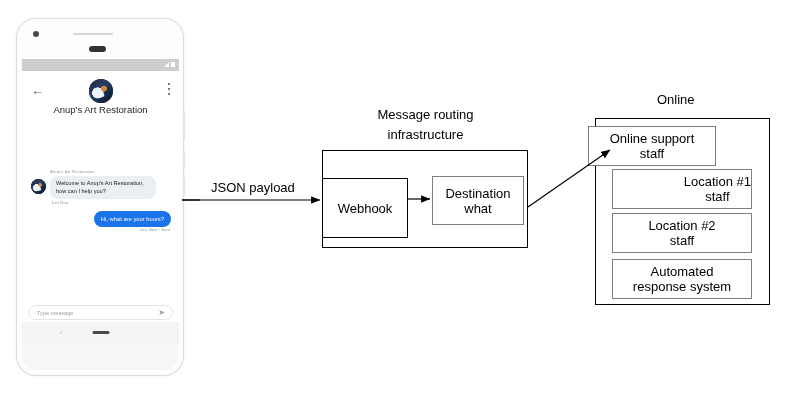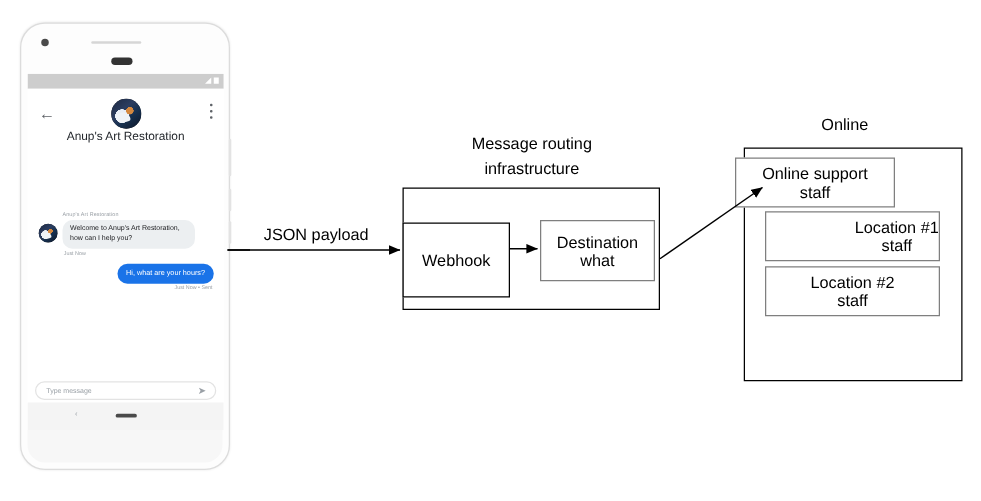--- a/index.html
+++ b/index.html
@@ -428,20 +428,26 @@
     </div>
   </div>
 
   <div class="box gray" style="left:612px; top:213px; width:140px; height:40px;">
     <div>
       <span>Location #2</span><br>
       <span>staff</span>
     </div>
   </div>
 
+  <div class="box gray" style="left:612px; top:259px; width:140px; height:40px;">
+    <div>
+      <span>Automated</span><br>
+      <span>response system</span>
+    </div>
+  </div>
 
   <svg class="overlay">
     <defs>
       <marker id="ah" markerWidth="9" markerHeight="9" refX="7.4" refY="3.2" orient="auto" markerUnits="strokeWidth">
         <path d="M0,0 L7.6,3.2 L0,6.4 z" fill="#000000"></path>
       </marker>
     </defs>
 
     <path d="M182,200 L200,200" stroke="#000000" stroke-width="1.2" fill="none"></path>
 

